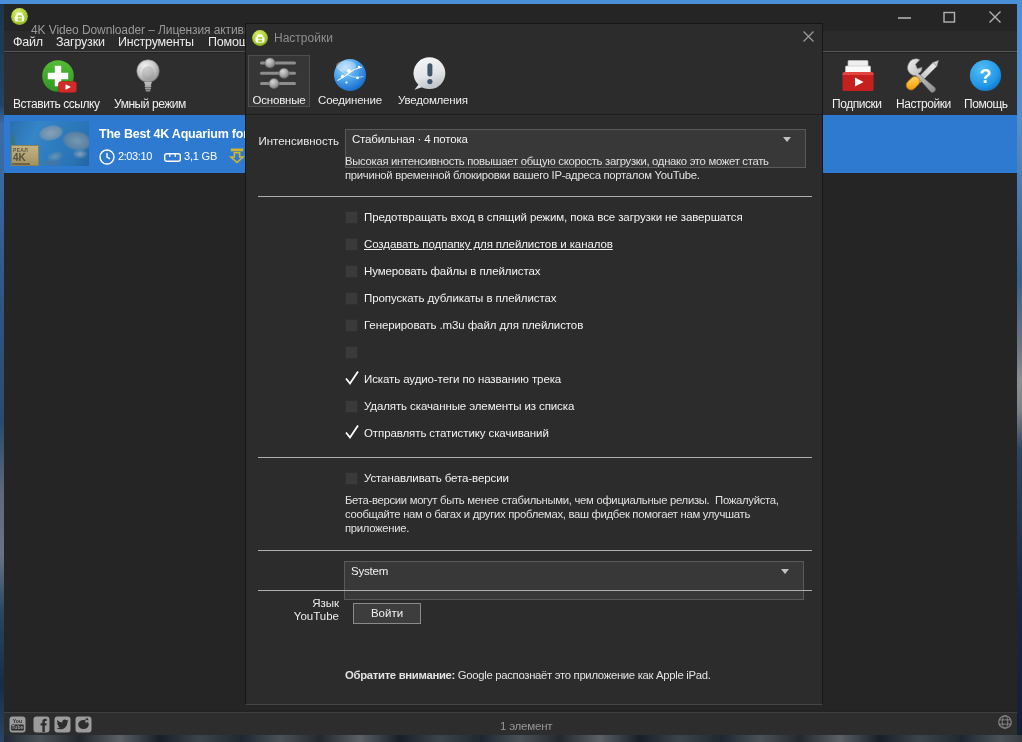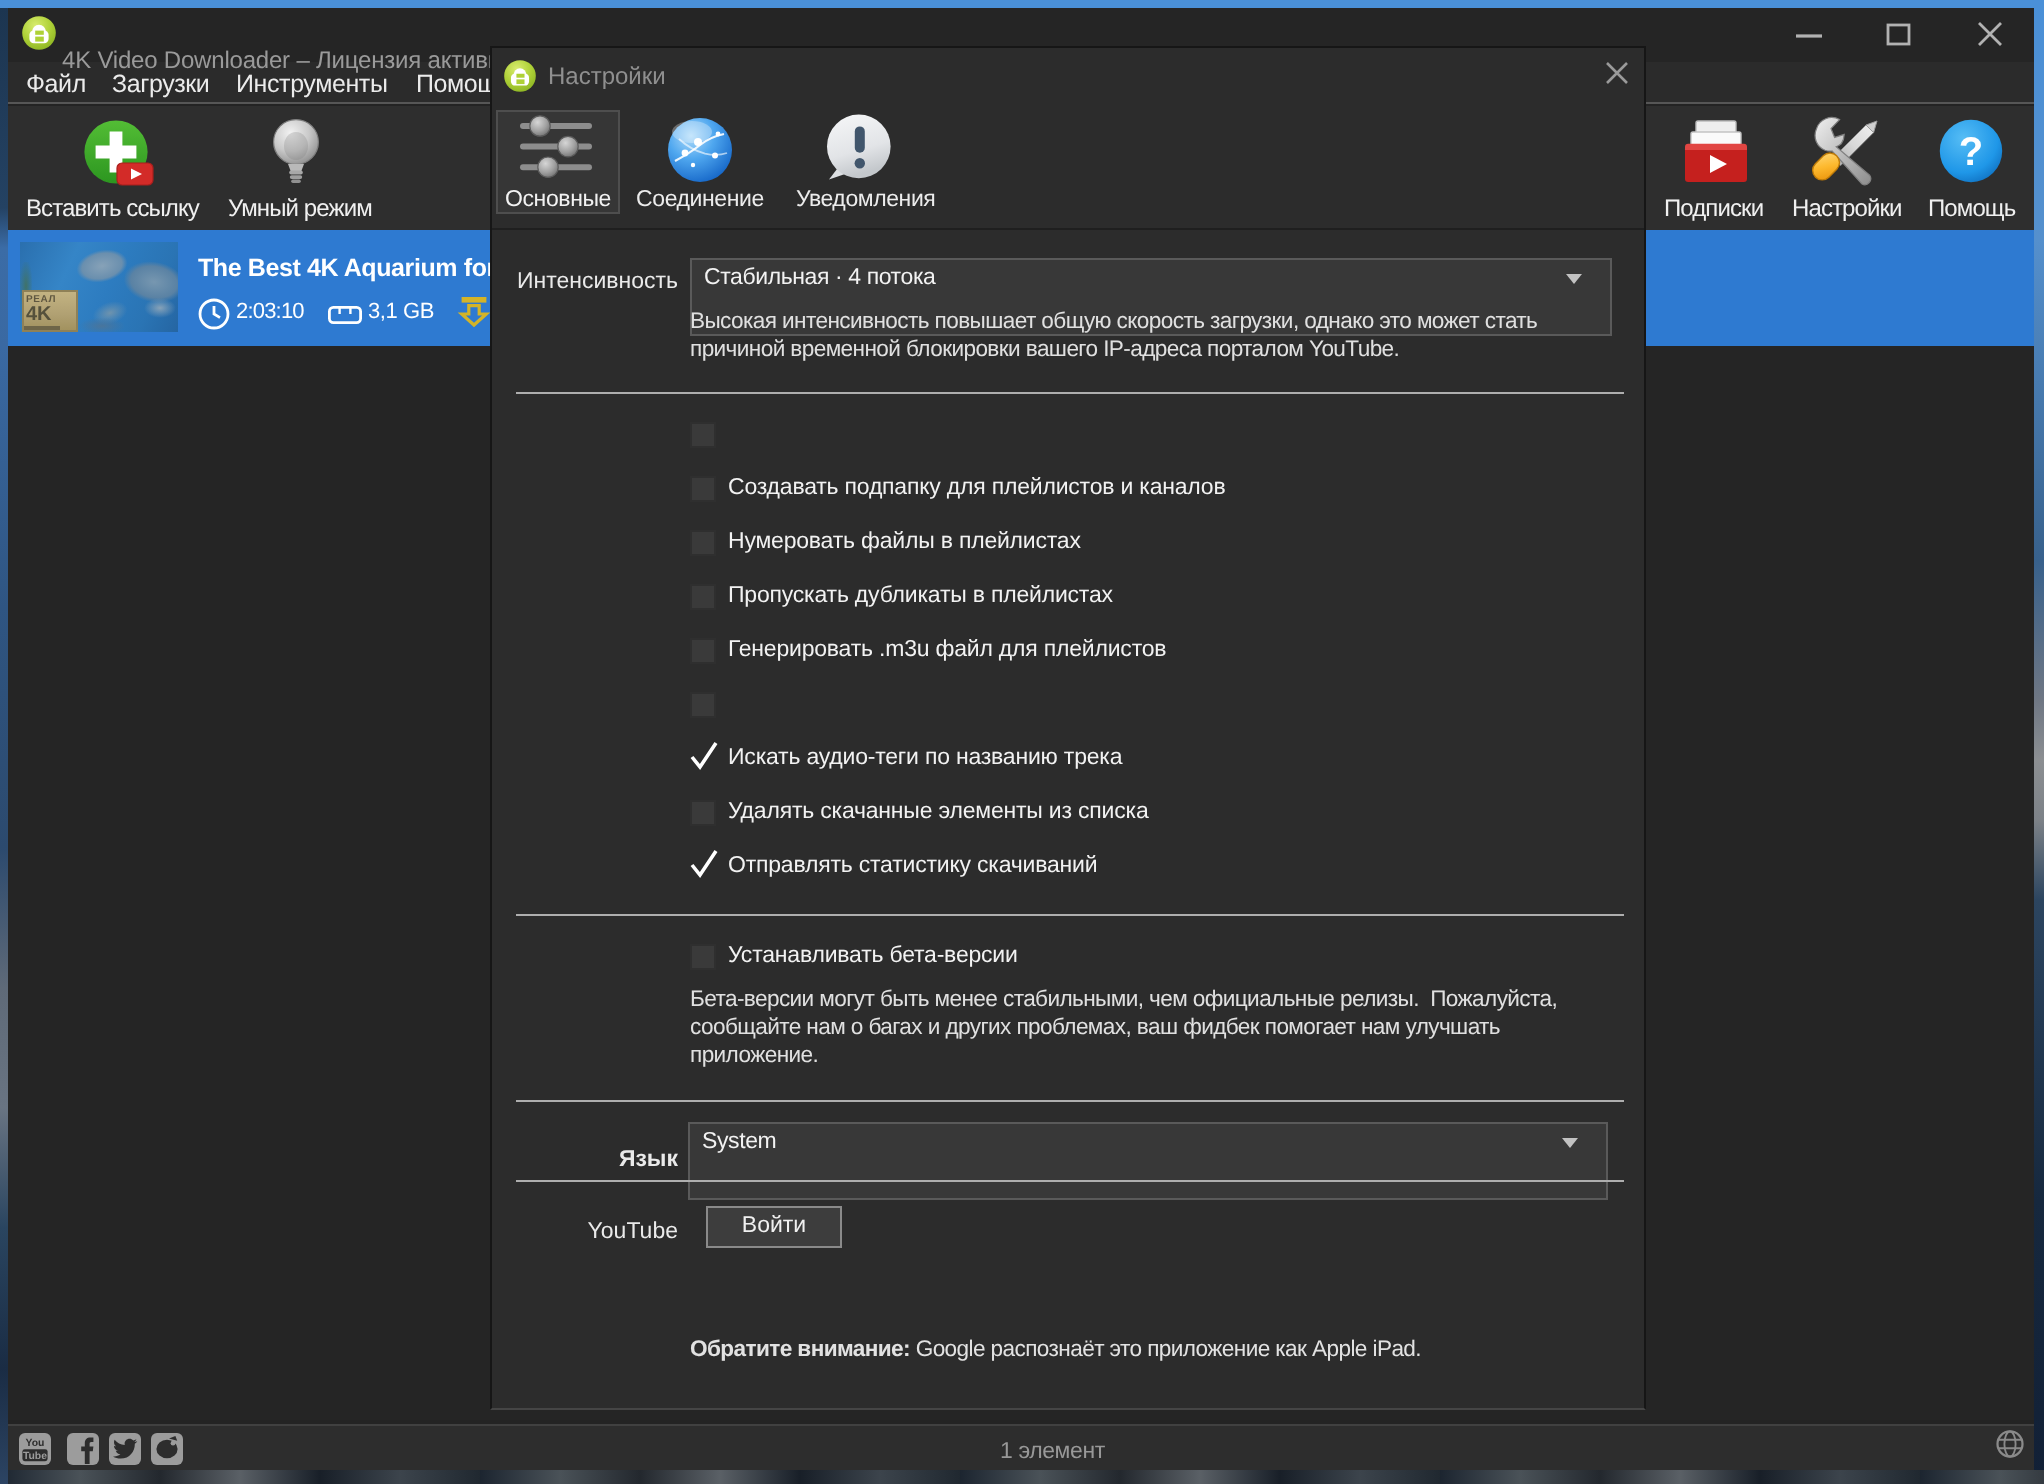--- a/index.html
+++ b/index.html
@@ -293,22 +293,23 @@
     </svg>
     <div class="abs" style="left:152px;top:70px;width:66px;text-align:center;font-size:11.5px;letter-spacing:-0.2px;color:#ececec;">Уведомления</div>
     <div class="abs" style="left:0px;top:90px;width:576px;height:1px;background:#1f1f1f;"></div>
 
     <div class="rlabel" style="top:111px;">Интенсивность</div>
     <div class="combo" style="left:99px;top:105px;width:461px;">Стабильная · 4 потока<span class="arr"></span></div>
     <div class="para" style="top:130px;color:#e0e0e0;">Высокая интенсивность повышает общую скорость загрузки, однако это может стать<br>причиной временной блокировки вашего IP-адреса порталом YouTube.</div>
     <div class="sep" style="top:172px;"></div>
 
     <div class="cb" style="top:187px;"></div>
+      <div class="cbtext" style="top:187px;">Предотвращать вход в спящий режим, пока все загрузки не завершатся</div>
     <div class="cb" style="top:214px;"></div>
-      <div class="cbtext" style="top:214px;">Создавать подпапку для плейлистов и каналов</div>
+      <div class="cbtext" style="top:214px;text-decoration:underline;">Создавать подпапку для плейлистов и каналов</div>
     <div class="cb" style="top:241px;"></div>
       <div class="cbtext" style="top:241px;">Нумеровать файлы в плейлистах</div>
     <div class="cb" style="top:268px;"></div>
       <div class="cbtext" style="top:268px;">Пропускать дубликаты в плейлистах</div>
     <div class="cb" style="top:295px;"></div>
       <div class="cbtext" style="top:295px;">Генерировать .m3u файл для плейлистов</div>
     <div class="cb" style="top:322px;"></div>
     <svg class="abs" style="left:98px;top:346px;" width="16" height="16" viewBox="0 0 16 16">
         <path d="M2 8.5 L6 13.5 L14 1.5" fill="none" stroke="#fff" stroke-width="1.8"></path>
       </svg>
@@ -319,21 +320,21 @@
         <path d="M2 8.5 L6 13.5 L14 1.5" fill="none" stroke="#fff" stroke-width="1.8"></path>
       </svg>
     <div class="cbtext" style="top:403px;">Отправлять статистику скачиваний</div>
     <div class="sep" style="top:433px;"></div>
 
     <div class="cb" style="top:448px;"></div>
       <div class="cbtext" style="top:448px;">Устанавливать бета-версии</div>
     <div class="para" style="top:469px;color:#e0e0e0;">Бета-версии могут быть менее стабильными, чем официальные релизы.&nbsp; Пожалуйста,<br>сообщайте нам о багах и других проблемах, ваш фидбек помогает нам улучшать<br>приложение.</div>
     <div class="sep" style="top:526px;"></div>
 
-    <div class="rlabel" style="top:550px;font-weight:bold;">Язык</div>
+    <div class="rlabel" style="top:573px;">Язык</div>
     <div class="combo" style="left:98px;top:537px;width:460px;">System<span class="arr"></span></div>
     <div class="sep" style="top:566px;"></div>
 
     <div class="rlabel" style="top:586px;">YouTube</div>
     <div class="abs" style="left:107px;top:579px;width:68px;height:21px;background:#3d3d3d;border:1px solid #8a8a8a;text-align:center;font-size:11.5px;color:#f0f0f0;line-height:19px;">Войти</div>
     <div class="para" style="top:644px;color:#e2e2e2;"><b>Обратите внимание:</b> Google распознаёт это приложение как Apple iPad.</div>
   </div>
 </div>
 
 </body></html>

